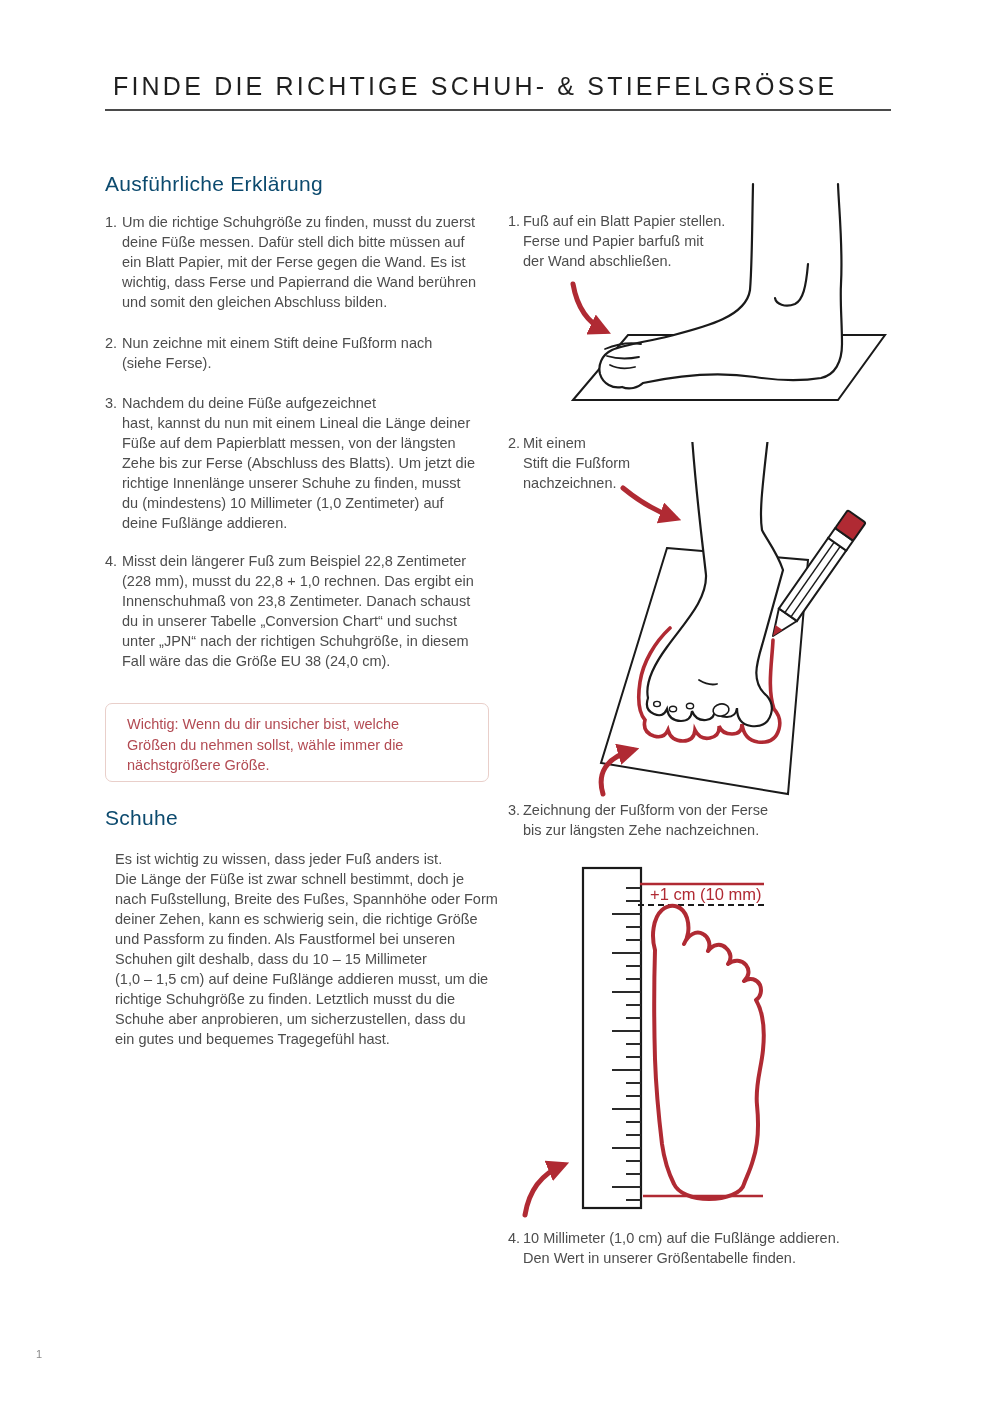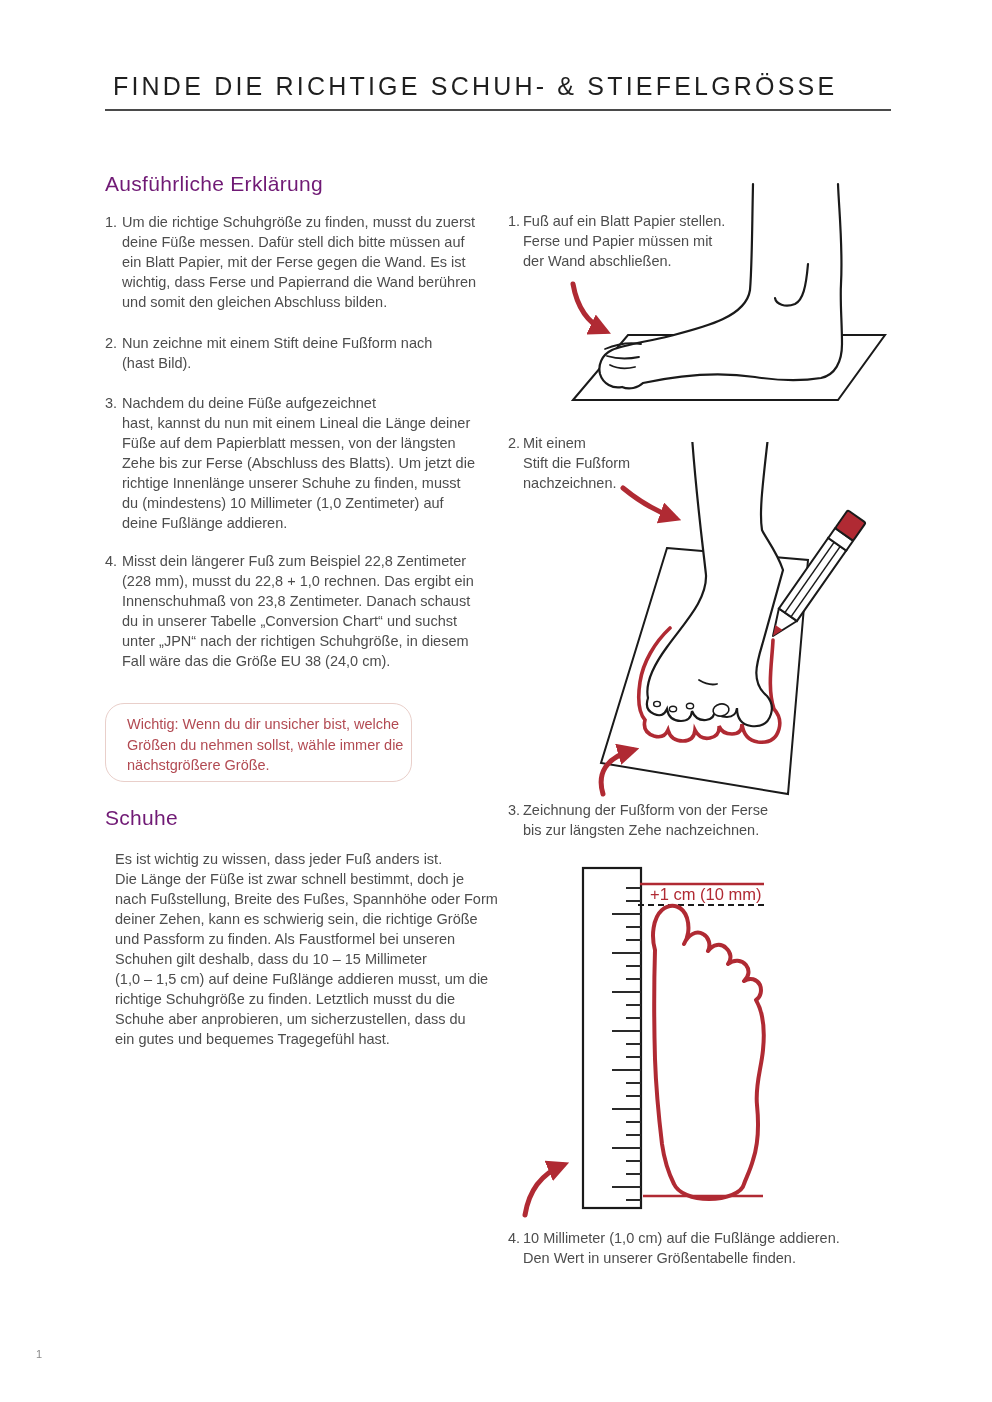--- a/index.html
+++ b/index.html
@@ -9,33 +9,33 @@
   }
   .title{
     position:absolute;left:113px;top:72px;font-size:25px;letter-spacing:3.2px;
     color:#1f1f1f;font-weight:400;white-space:pre;
   }
   .header-rule{
     position:absolute;left:105px;top:109px;width:786px;height:0;
     border-top:2px solid #4a4a4a;
   }
   .h2{
-    position:absolute;left:105px;font-size:21px;color:#701a75;font-weight:400;
+    position:absolute;left:105px;font-size:21px;color:#0c4a6e;font-weight:400;
     letter-spacing:.3px;
   }
   .h2.expl{top:172px;}
   .h2.fazit{top:806px;}
   .body-txt{font-size:14.5px;line-height:20px;color:#4d4d4d;}
   .exp-item{position:absolute;left:105px;display:flex;}
   .exp-item .num{width:17px;flex:none;}
   .pre{white-space:pre;}
   .exp-1{top:212px;} .exp-2{top:333px;} .exp-3{top:393px;} .exp-4{top:551px;}
   .note-box{
-    position:absolute;left:105px;top:703px;width:307px;height:79px;box-sizing:border-box;
-    border:1px solid #e9cfca;border-radius:19px;padding:10px 0 0 21px;
+    position:absolute;left:105px;top:703px;width:384px;height:79px;box-sizing:border-box;
+    border:1px solid #e9cfca;border-radius:7px;padding:10px 0 0 21px;
     font-size:14.5px;line-height:20.5px;color:#b24a52;
   }
   .fazit-txt{position:absolute;left:115px;top:849px;}
   .caption{position:absolute;display:flex;font-size:14.5px;line-height:20px;color:#4d4d4d;}
   .caption .num{width:15px;flex:none;}
   .cap-1{left:508px;top:211px;}
   .cap-2{left:508px;top:433px;}
   .cap-3{left:508px;top:800px;}
   .cap-4{left:508px;top:1228px;}
   .ill{position:absolute;}
@@ -58,21 +58,21 @@
     <span class="num">1.</span>
     <span class="pre">Um die richtige Schuhgröße zu finden, musst du zuerst
 deine Füße messen. Dafür stell dich bitte müssen auf
 ein Blatt Papier, mit der Ferse gegen die Wand. Es ist
 wichtig, dass Ferse und Papierrand die Wand berühren
 und somit den gleichen Abschluss bilden.</span>
   </div>
   <div class="exp-item exp-2 body-txt">
     <span class="num">2.</span>
     <span class="pre">Nun zeichne mit einem Stift deine Fußform nach
-(hast Bild).</span>
+(siehe Ferse).</span>
   </div>
   <div class="exp-item exp-3 body-txt">
     <span class="num">3.</span>
     <span class="pre">Nachdem du deine Füße aufgezeichnet
 hast, kannst du nun mit einem Lineal die Länge deiner
 Füße auf dem Papierblatt messen, von der längsten
 Zehe bis zur Ferse (Abschluss des Blatts). Um jetzt die
 richtige Innenlänge unserer Schuhe zu finden, musst
 du (mindestens) 10 Millimeter (1,0 Zentimeter) auf
 deine Fußlänge addieren.</span>
@@ -101,21 +101,21 @@
 und Passform zu finden. Als Faustformel bei unseren
 Schuhen gilt deshalb, dass du 10 – 15 Millimeter
 (1,0 – 1,5 cm) auf deine Fußlänge addieren musst, um die
 richtige Schuhgröße zu finden. Letztlich musst du die
 Schuhe aber anprobieren, um sicherzustellen, dass du
 ein gutes und bequemes Tragegefühl hast.</div>
 
   <div class="caption cap-1">
     <span class="num">1.</span>
     <span class="pre">Fuß auf ein Blatt Papier stellen.
-Ferse und Papier müssen mit
+Ferse und Papier barfuß mit
 der Wand abschließen.</span>
   </div>
   <div class="caption cap-2">
     <span class="num">2.</span>
     <span class="pre">Mit einem
 Stift die Fußform
 nachzeichnen.</span>
   </div>
   <div class="caption cap-3">
     <span class="num">3.</span>

